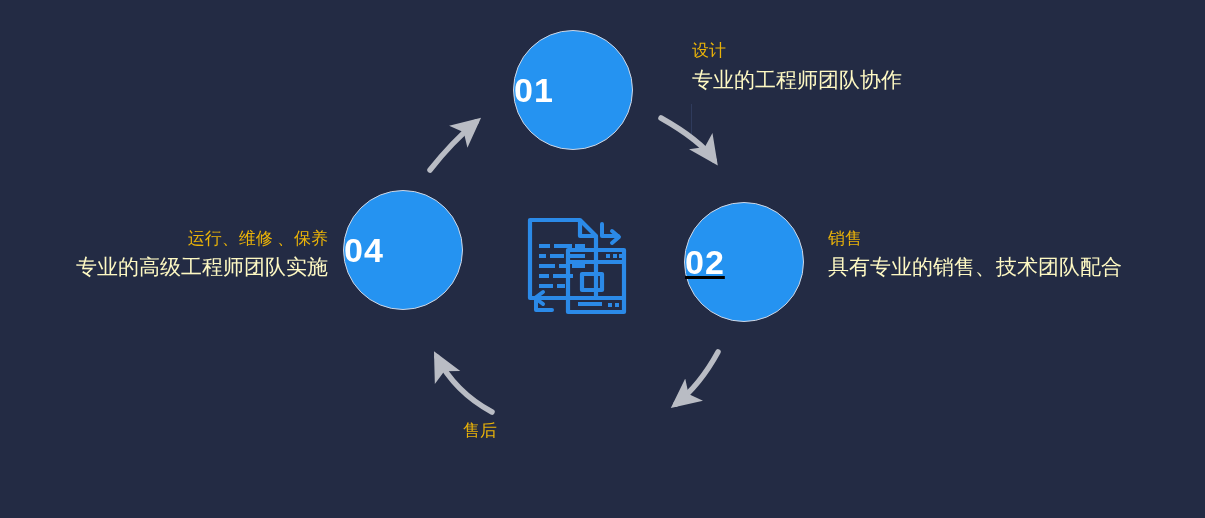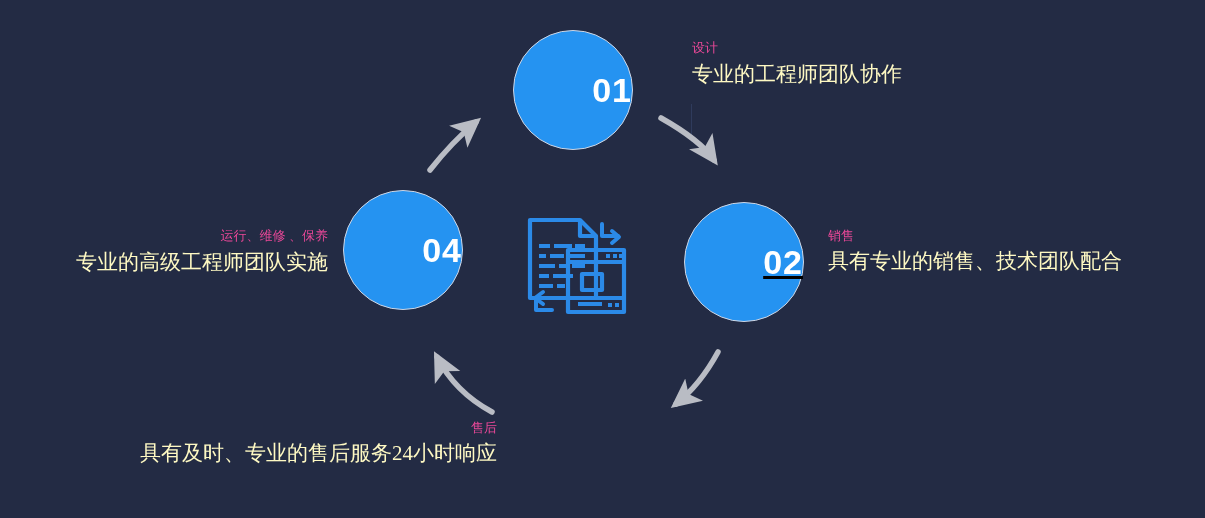--- a/index.html
+++ b/index.html
@@ -26,21 +26,21 @@
   
   .node {
     position: absolute;
     width: 120px;
     height: 120px;
     border-radius: 50%;
     background: #2593f1;
     border: 1.5px solid #cfd6e4;
     display: flex;
     align-items: center;
-    justify-content: flex-end;
+    justify-content: flex-start;
     box-shadow: 0 0 0 0 rgba(0,0,0,0);
   }
 
   .node .num {
     color: #ffffff;
     font-size: 34px;
     font-weight: bold;
     letter-spacing: 1px;
     line-height: 1;
     font-family: "Liberation Sans", "DejaVu Sans", sans-serif;
@@ -72,33 +72,33 @@
   
   .label {
     position: absolute;
     color: #e8ecf4;
     font-family: "Liberation Sans", "DejaVu Sans", sans-serif;
     line-height: 1.5;
     white-space: nowrap;
   }
   .label .title {
     display: block;
-    font-size: 13px;
-    color: #ec4899;
+    font-size: 17px;
+    color: #eab308;
   }
   .label .desc {
     display: block;
     font-size: 21px;
     color: #fef9c3;
   }
 
   #label-01 { left: 692px; top: 38px; text-align: left; }
   #label-02 { left: 828px; top: 226px; text-align: left; font-family: Liberation Serif, serif; }
-  #label-03 { right: 708px; top: 418px; text-align: right; font-family: Liberation Serif, serif; }
-  #label-04 { right: 877px; top: 226px; text-align: right; }
+  #label-03 { right: 708px; top: 418px; text-align: right; }
+  #label-04 { right: 877px; top: 226px; text-align: right; font-family: Liberation Serif, serif; }
 
   
   #hairline {
     position: absolute;
     left: 691px;
     top: 104px;
     width: 1px;
     height: 38px;
     background: #2f3b5c;
   }
@@ -187,21 +187,20 @@
     <span class="desc">专业的工程师团队协作</span>
   </div>
 
   <div id="label-02" class="label">
     <span class="title">销售</span>
     <span class="desc">具有专业的销售、技术团队配合</span>
   </div>
 
   <div id="label-03" class="label">
     <span class="title">售后</span>
-    <span class="desc">具有及时、专业的售后服务24小时响应</span>
   </div>
 
   <div id="label-04" class="label">
     <span class="title">运行、维修 、保养</span>
     <span class="desc">专业的高级工程师团队实施</span>
   </div>
 
 </div>
 
 </body></html>

